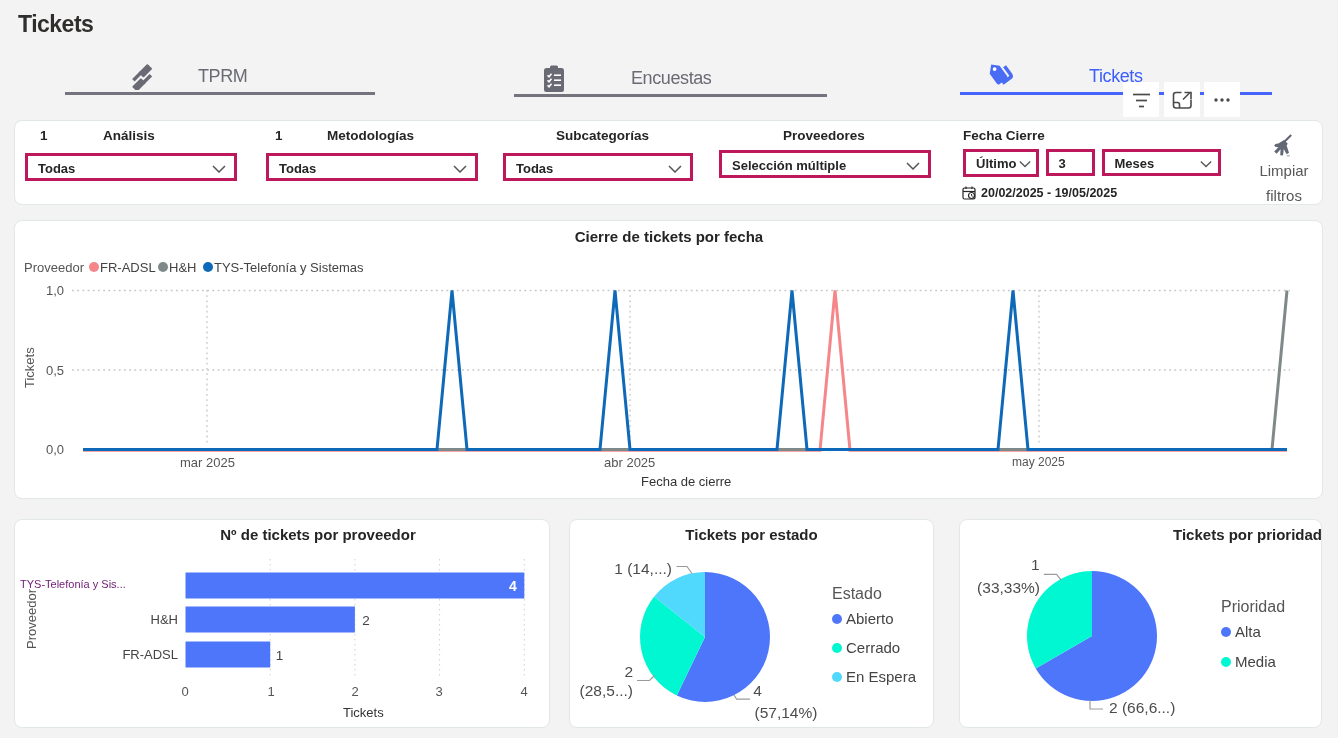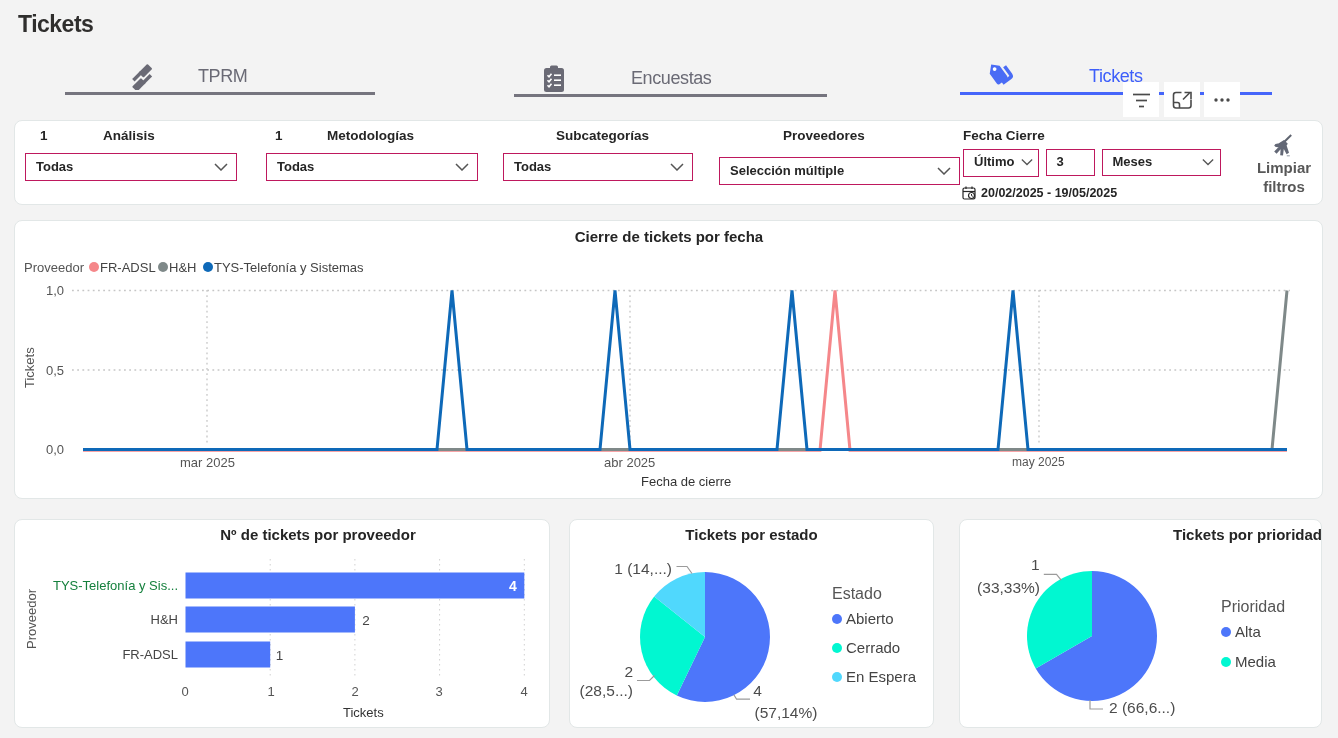--- a/index.html
+++ b/index.html
@@ -1,20 +1,20 @@
 <!DOCTYPE html>
 <html><head>
 <meta charset="utf-8">
 <style>
 * { margin:0; padding:0; box-sizing:border-box; }
 body { font-family:"Liberation Sans", sans-serif; background:#f3f3f3; }
 #page { position:relative; width:1338px; height:738px; background:#f3f3f3; overflow:hidden; }
 .abs { position:absolute; }
 .card { position:absolute; background:#fff; border:1px solid #e2e7e7; border-radius:8px; }
-.ddl { position:absolute; background:#fff; border:1px solid #be185d; font-size:13px; font-weight:bold; color:#252525; }
+.ddl { position:absolute; background:#fff; border:3px solid #be185d; font-size:13px; font-weight:bold; color:#252525; }
 .ddl .txt { position:absolute; left:10px; top:5px; }
 .chev { position:absolute; top:9px; width:14px; height:8px; }
 .flabel { position:absolute; font-size:13.5px; font-weight:bold; color:#252525; white-space:nowrap; }
 .tabtext { position:absolute; font-size:18px; color:#6a6a75; white-space:nowrap; }
 </style>
 </head>
 <body>
 <div id="page">
 
   <div class="abs" style="left:18px;top:11px;font-size:23px;font-weight:bold;letter-spacing:-0.5px;color:#2f2e2d;">Tickets</div>
@@ -105,21 +105,21 @@
 
   <div class="flabel" style="left:556px;top:128px;">Subcategorías</div>
   <div class="ddl" style="left:503px;top:153px;width:190px;height:28px;">
       <span class="txt">Todas</span>
     <svg class="chev" style="right:8px;" viewBox="0 0 14 8">
         <path d="M1 1 L7 7 L13 1" stroke="#555" stroke-width="1.5" fill="none"></path>
       </svg>
     </div>
 
   <div class="flabel" style="left:783px;top:128px;">Proveedores</div>
-  <div class="ddl" style="left:719px;top:157px;width:241px;height:28px;">
+  <div class="ddl" style="left:719px;top:150px;width:212px;height:28px;">
       <span class="txt">Selección múltiple</span>
     <svg class="chev" style="right:8px;" viewBox="0 0 14 8">
         <path d="M1 1 L7 7 L13 1" stroke="#555" stroke-width="1.5" fill="none"></path>
       </svg>
     </div>
 
   <div class="flabel" style="left:963px;top:128px;">Fecha Cierre</div>
   <div class="ddl" style="left:963px;top:149px;width:75.5px;height:28px;">
       <span class="txt" style="top:4px;">Último</span>
     <svg class="chev" style="right:5px;top:8px;width:12px;" viewBox="0 0 14 8">
@@ -145,21 +145,21 @@
       <path d="M9.5 8 V9.7 L10.8 10.3" stroke-width="1"></path>
     </g>
   </svg>
   <div class="flabel" style="left:981px;top:186px;font-size:12.5px;">20/02/2025 - 19/05/2025</div>
 
   <svg class="abs" style="left:1272px;top:134px;" width="21" height="23" viewBox="0 0 21 23">
     <path fill="none" stroke="#5f6470" stroke-width="2" d="M19.2 1 L12.4 7.8"></path>
     <path fill="#636876" d="M12 6 L15.8 9.8 L14.6 11.4 L17 18.8 L14.6 20.2 L11.8 15 L11 21.6 L8.2 21.2 L8.6 15.2 L4.6 19.8 L2.2 17.6 L6.6 13 Q3.2 13.6 2.2 11.4 Q3 9.2 6.4 9.4 Z"></path>
     <path fill="none" stroke="#9aa0ab" stroke-width="1.1" d="M14.8 21.8 H17.8"></path>
   </svg>
-  <div class="abs" style="left:1245px;top:158px;width:78px;text-align:center;font-size:15px;color:#585858;line-height:19px;font-weight:bold;">Limpiar filtros</div>
+  <div class="abs" style="left:1245px;top:158px;width:78px;text-align:center;font-size:15px;color:#585858;line-height:25px;">Limpiar filtros</div>
 
   <div class="card" style="left:14px;top:220px;width:1308.5px;height:279px;"></div>
   <div class="abs" style="left:14px;top:228px;width:1310px;text-align:center;font-size:15px;font-weight:bold;color:#252525;">Cierre de tickets por fecha</div>
   <div class="abs" style="left:24px;top:260px;font-size:13px;color:#555;">Proveedor</div>
   <span class="abs" style="left:89px;top:262px;width:10px;height:10px;border-radius:50%;background:#f5878a;"></span>
   <div class="abs" style="left:100px;top:260px;font-size:13px;color:#444;">FR-ADSL</div>
   <span class="abs" style="left:158px;top:262px;width:10px;height:10px;border-radius:50%;background:#7f8989;"></span>
   <div class="abs" style="left:169px;top:260px;font-size:13px;color:#444;">H&amp;H</div>
   <span class="abs" style="left:203px;top:262px;width:10px;height:10px;border-radius:50%;background:#0e69b8;"></span>
   <div class="abs" style="left:214px;top:260px;font-size:13px;color:#444;">TYS-Telefonía y Sistemas</div>
@@ -200,21 +200,21 @@
     </g>
     <g fill="#4d76fa">
       <rect x="171.5" y="53.5" width="338.8" height="26"></rect>
       <rect x="171.5" y="87.5" width="169.4" height="26"></rect>
       <rect x="171.5" y="122.5" width="84.7" height="26"></rect>
     </g>
     <text x="498.8" y="71.5" fill="#fff" font-size="14" font-weight="bold" text-anchor="middle" font-family="Liberation Sans">4</text>
     <text x="352" y="105.5" fill="#444" font-size="13.5" text-anchor="middle" font-family="Liberation Sans">2</text>
     <text x="265.6" y="140.5" fill="#444" font-size="13.5" text-anchor="middle" font-family="Liberation Sans">1</text>
   </svg>
-  <div class="abs" style="left:20px;top:578px;width:158px;text-align:right;font-size:13px;color:#15803d;">TYS-Telefonía y Sis...</div>
+  <div class="abs" style="left:20px;top:578px;width:158px;font-size:11px;color:#701a75;">TYS-Telefonía y Sis...</div>
   <div class="abs" style="left:20px;top:612px;width:158px;text-align:right;font-size:13px;color:#444;">H&amp;H</div>
   <div class="abs" style="left:20px;top:647px;width:158px;text-align:right;font-size:13px;color:#444;">FR-ADSL</div>
   <div class="abs" style="left:165px;top:684px;width:40px;text-align:center;font-size:13px;color:#555;">0</div>
   <div class="abs" style="left:251px;top:684px;width:40px;text-align:center;font-size:13px;color:#555;">1</div>
   <div class="abs" style="left:335px;top:684px;width:40px;text-align:center;font-size:13px;color:#555;">2</div>
   <div class="abs" style="left:419px;top:684px;width:40px;text-align:center;font-size:13px;color:#555;">3</div>
   <div class="abs" style="left:504px;top:684px;width:40px;text-align:center;font-size:13px;color:#555;">4</div>
   <div class="abs" style="left:343px;top:705px;font-size:13px;color:#333;">Tickets</div>
   <div class="abs" style="left:24px;top:649px;font-size:13px;color:#555;transform:rotate(-90deg);transform-origin:left top;">Proveedor</div>
 

